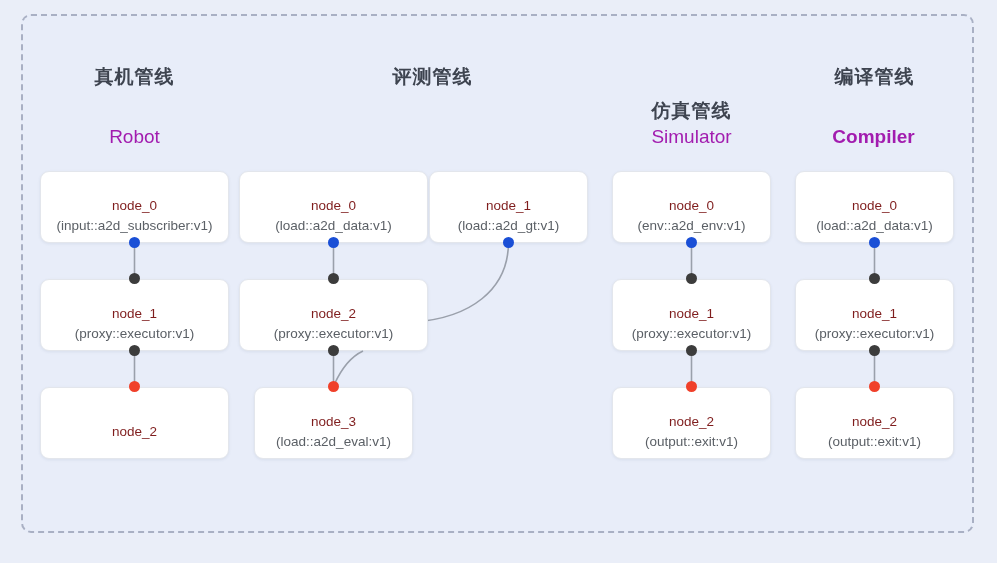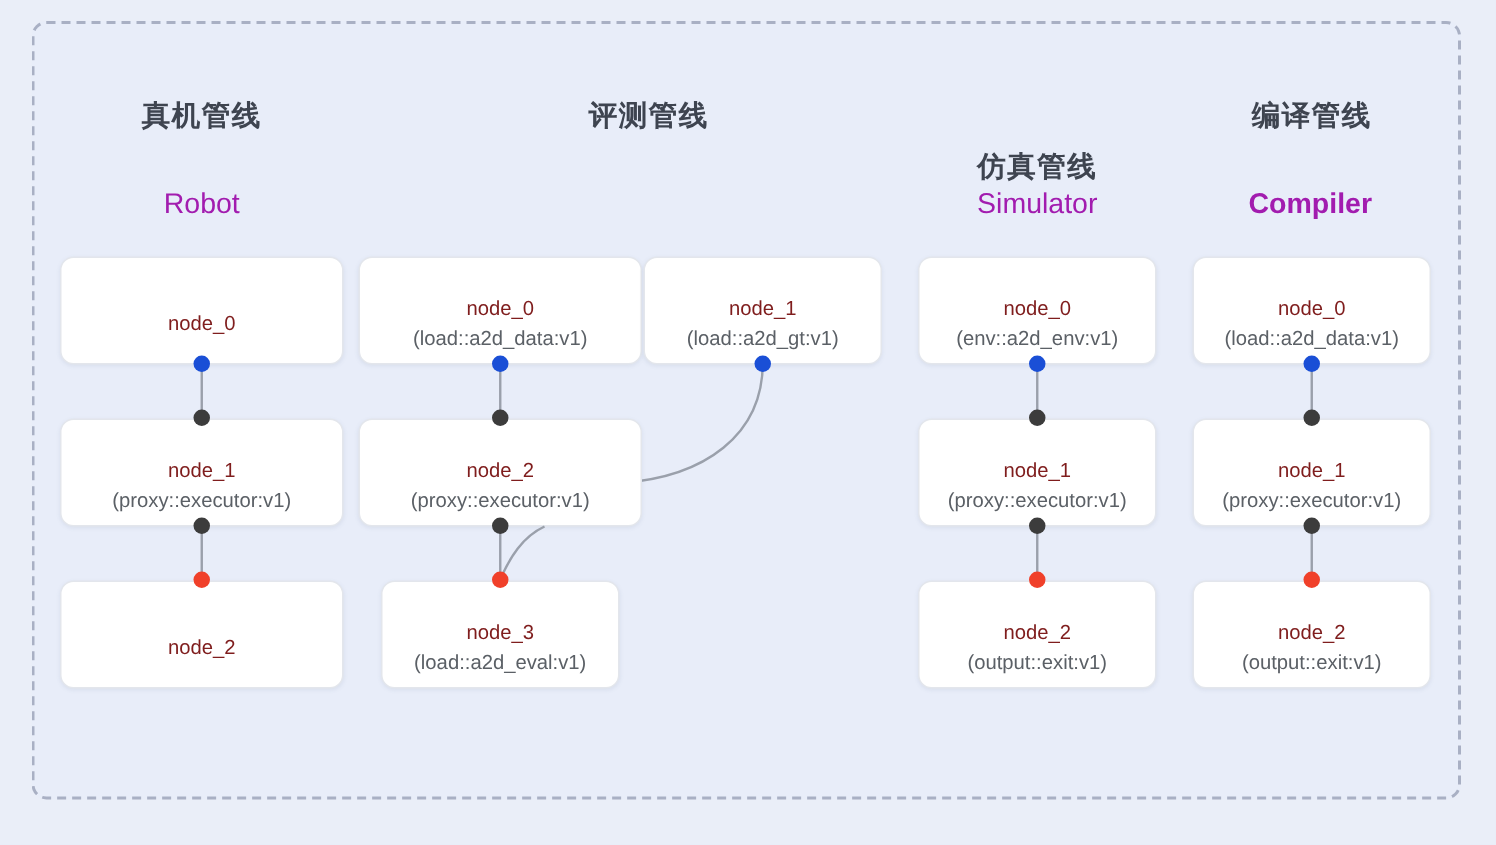--- a/index.html
+++ b/index.html
@@ -124,20 +124,21 @@
   <div class="col-title-cn" style="left:352px; top:64px; width:161px;">评测管线</div>
 
   <div class="col-title-cn" style="left:611px; top:64px; width:161px;margin-top:34px;">仿真管线</div>
   <div class="col-title-en" style="left:611px; top:126px; width:161px;">Simulator</div>
 
   <div class="col-title-cn" style="left:794px; top:64px; width:161px;">编译管线</div>
   <div class="col-title-en" style="left:793px; top:126px; width:161px;font-weight:bold;">Compiler</div>
 
   <div class="node" style="left:40px; top:171px; width:189px; height:72px;">
     <span class="n-title">node_0</span>
+    <span class="n-sub">(input::a2d_subscriber:v1)</span>
   </div>
   <div class="node" style="left:40px; top:279px; width:189px; height:72px;">
     <span class="n-title">node_1</span>
     <span class="n-sub">(proxy::executor:v1)</span>
   </div>
   <div class="node" style="left:40px; top:387px; width:189px; height:72px;">
     <span class="n-title">node_2</span>
   </div>
 
   <div class="dot blue" style="left:129px; top:237px;"></div>

